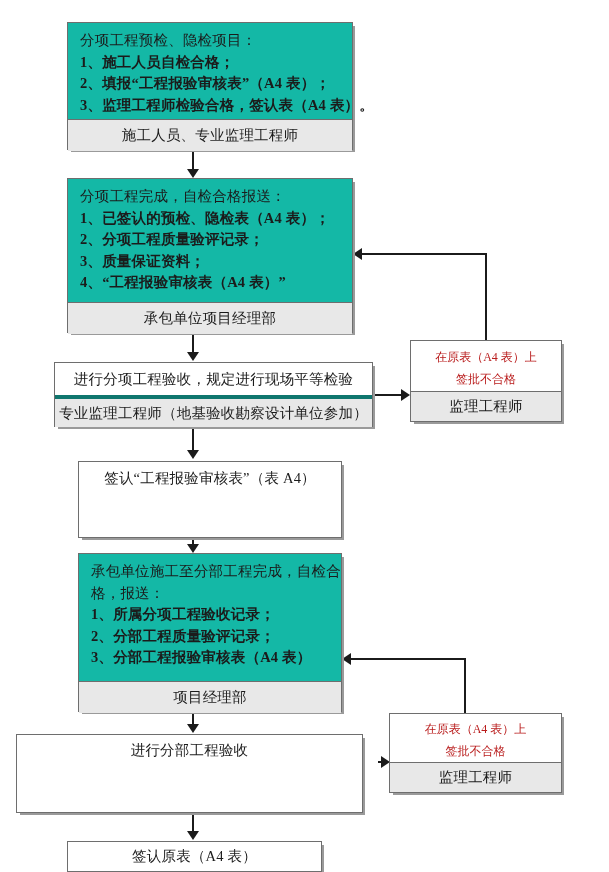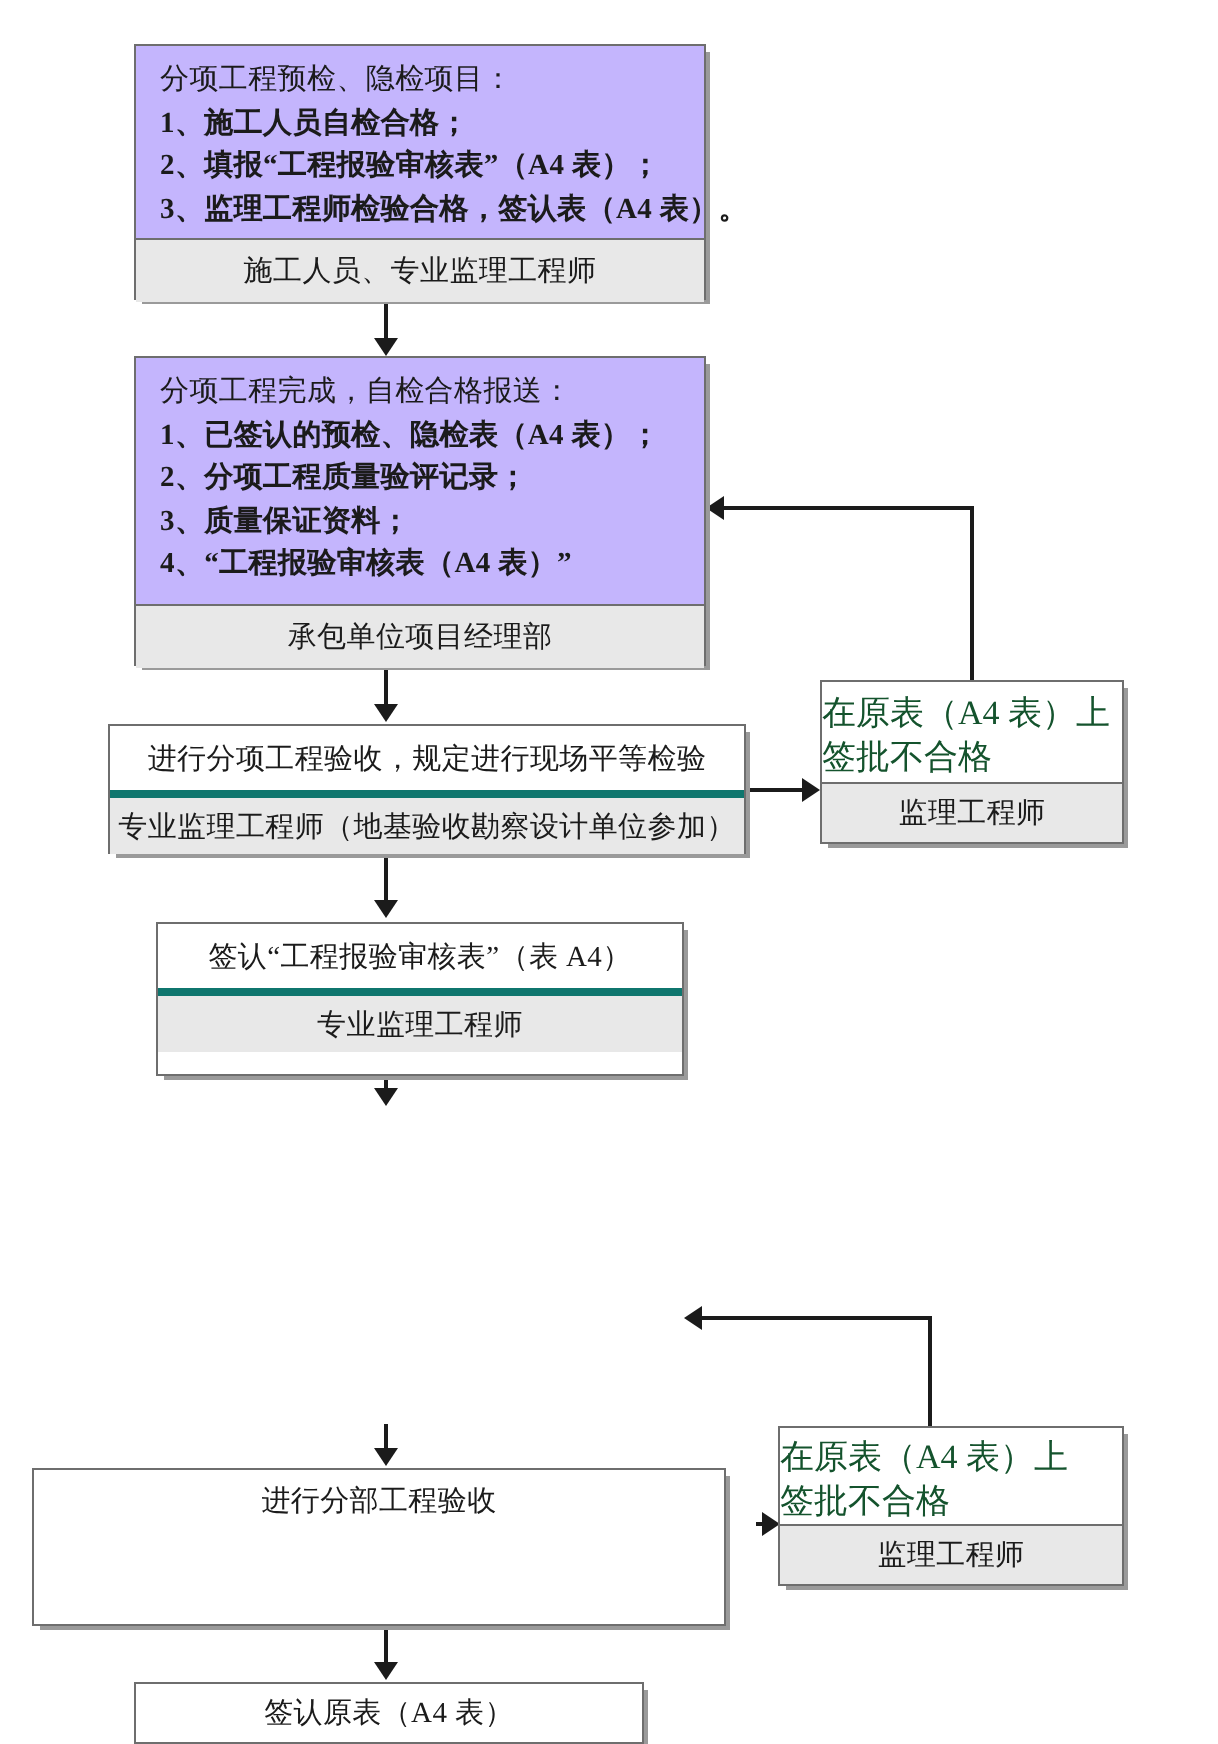--- a/index.html
+++ b/index.html
@@ -22,21 +22,21 @@
   .box {
     position: absolute;
     box-sizing: border-box;
     border: 1px solid #6e6e6e;
     background: #ffffff;
     box-shadow: 3px 3px 0 -1px #9a9a9a;
     z-index: 5;
   }
   .box .body {
     box-sizing: border-box;
-    background: #c4b5fd;
+    background: #14b8a6;
     padding: 7px 11px 8px 12px;
   }
   .box .actor {
     box-sizing: border-box;
     background: #e8e8e8;
     border-top: 1px solid #6e6e6e;
     text-align: center;
     display: flex;
     align-items: center;
     justify-content: center;
@@ -68,24 +68,24 @@
   }
   .line-item.b { font-weight: bold; }
 
   .ctext {
     font-size: 14.5px;
     color: #1b1b1b;
     letter-spacing: 0.2px;
   }
 
   .two-line {
-    text-align: left;
+    text-align: center;
     line-height: 22px;
-    font-size: 17px;
-    color: #14532d;
+    font-size: 12px;
+    color: #b91c1c;
   }
 
   
   .vline {
     position: absolute;
     width: 2px;
     background: #1b1b1b;
     z-index: 2;
   }
   .hline {
@@ -181,28 +181,37 @@
     </div>
   </div>
 
   <div class="vline" style="left:192px; top:427px; height:24px;"></div>
   <div class="arrow-down" style="left:187px; top:450px;"></div>
 
   <div class="box" style="left:78px; top:461px; width:264px; height:77px;font-family:Liberation Serif, serif;">
     <div class="single" style="height:32px;">
       <span class="ctext">签认“工程报验审核表”（表 A4）</span>
     </div>
-    <div class="greysingle" style="height:32px;">
-      <span class="ctext">专业监理工程师</span>
-    </div>
   </div>
 
   <div class="vline" style="left:192px; top:526px; height:19px;"></div>
   <div class="arrow-down" style="left:187px; top:544px;"></div>
 
+  <div class="box" style="left:78px; top:553px; width:264px; height:159px;">
+    <div class="body" style="height:127px;">
+      <div class="line-item">承包单位施工至分部工程完成，自检合</div>
+      <div class="line-item">格，报送：</div>
+      <div class="line-item b">1、所属分项工程验收记录；</div>
+      <div class="line-item b">2、分部工程质量验评记录；</div>
+      <div class="line-item b">3、分部工程报验审核表（A4 表）</div>
+    </div>
+    <div class="actor" style="height:32px;">
+      <span class="ctext">项目经理部</span>
+    </div>
+  </div>
 
   <div class="vline" style="left:464px; top:658px; height:55px;"></div>
   <div class="hline" style="left:351px; top:658px; width:115px;"></div>
   <div class="arrow-left" style="left:342px; top:653px;"></div>
 
   <div class="vline" style="left:192px; top:712px; height:13px;"></div>
   <div class="arrow-down" style="left:187px; top:724px;"></div>
 
   <div class="box" style="left:16px; top:734px; width:347px; height:79px;">
     <div class="single" style="height:30px;">

